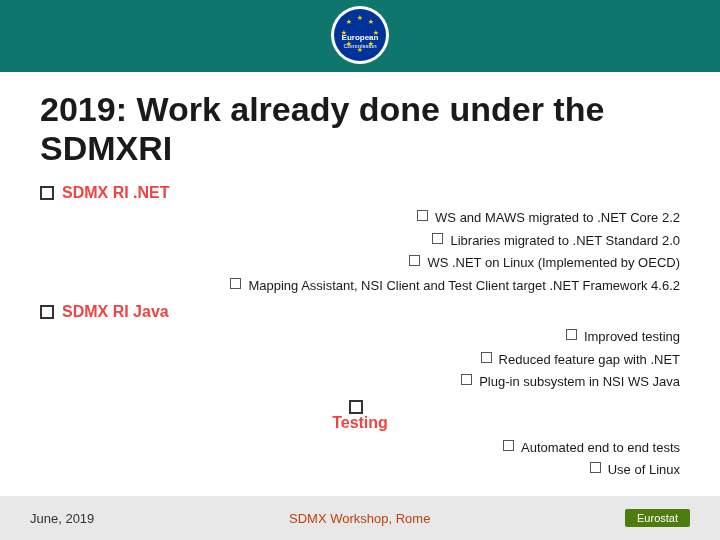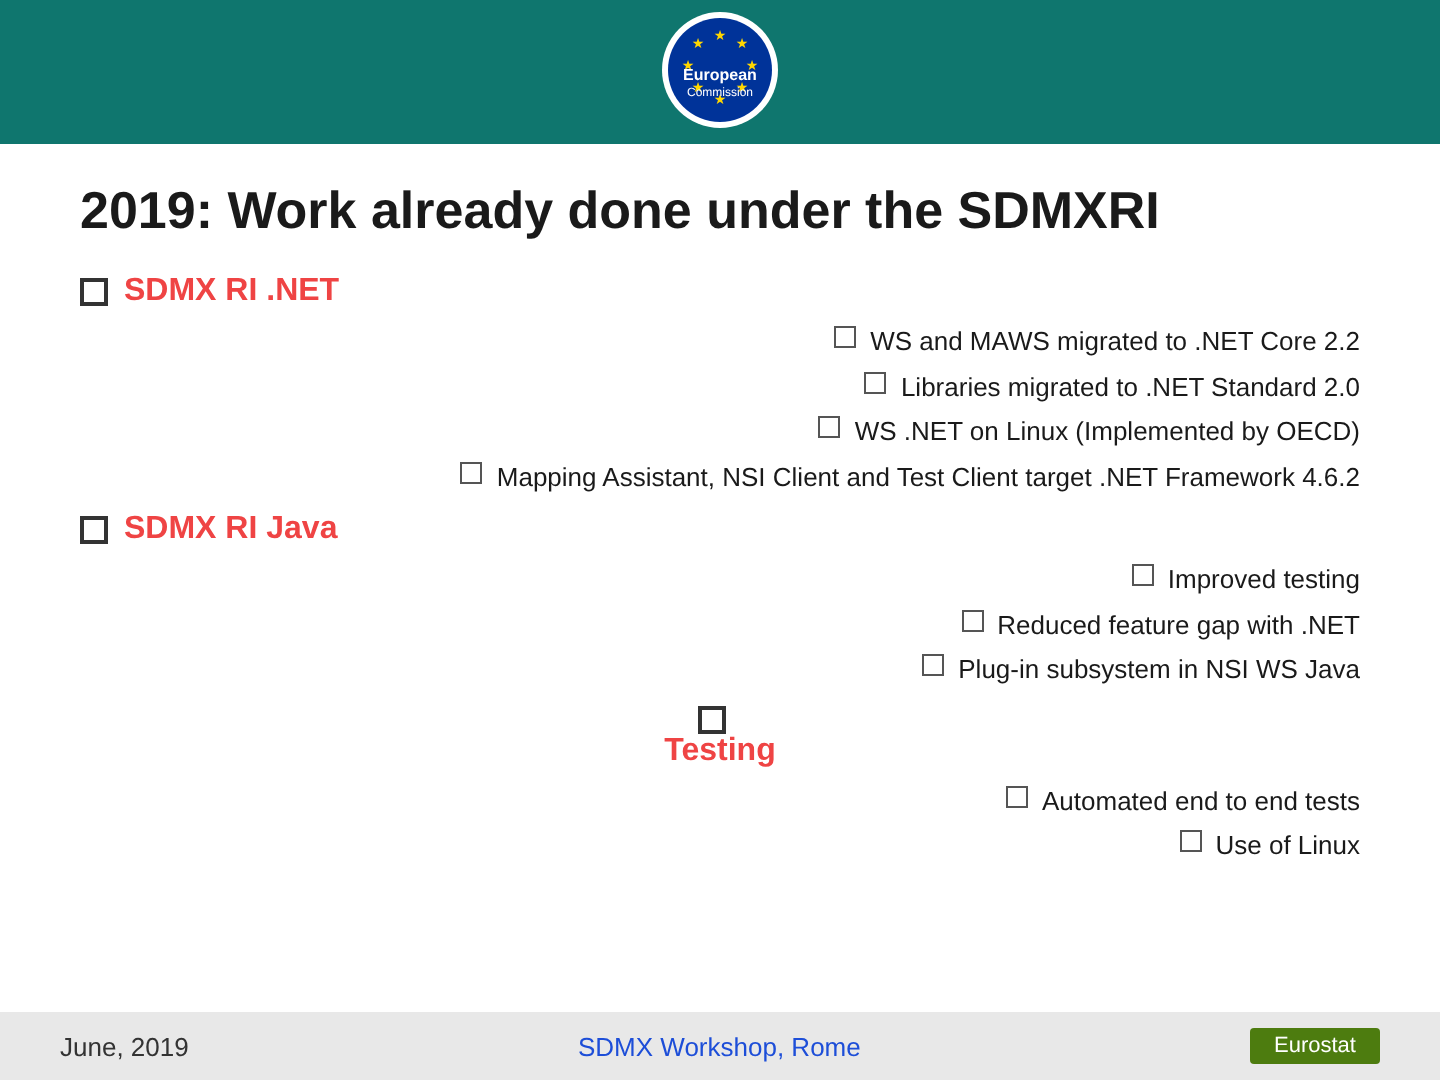--- a/index.html
+++ b/index.html
@@ -11,21 +11,21 @@
       background: #fff;
       overflow: hidden;
     }
 
     .main-content {
       padding: 18px 40px 10px 40px;
       flex: 1;
     }
 
     .page-title {
-      font-size: 26px;
+      font-size: 34px;
       font-weight: bold;
       color: #1a1a1a;
       margin-bottom: 16px;
     }
 
     .section-header {
       display: flex;
       align-items: center;
       margin-bottom: 6px;
       margin-top: 4px;
@@ -72,36 +72,36 @@
       font-size: 13px;
       color: #1a1a1a;
       line-height: 1.5;
     }
 
     .footer {
       position: absolute;
       bottom: 0;
       left: 0;
       right: 0;
-      height: 34px;
+      height: 44px;
       background: #e8e8e8;
       display: flex;
       align-items: center;
       justify-content: space-between;
       padding: 0 30px;
     }
 
     .footer-left {
       font-size: 13px;
       color: #333;
     }
 
     .footer-center {
       font-size: 13px;
-      color: #1d4ed8;
+      color: #c2410c;
     }
 
     .footer-right {
       background: #4d7c0f;
       color: #fff;
       font-size: 11px;
       padding: 3px 12px;
       border-radius: 2px;
     }
   </style>

